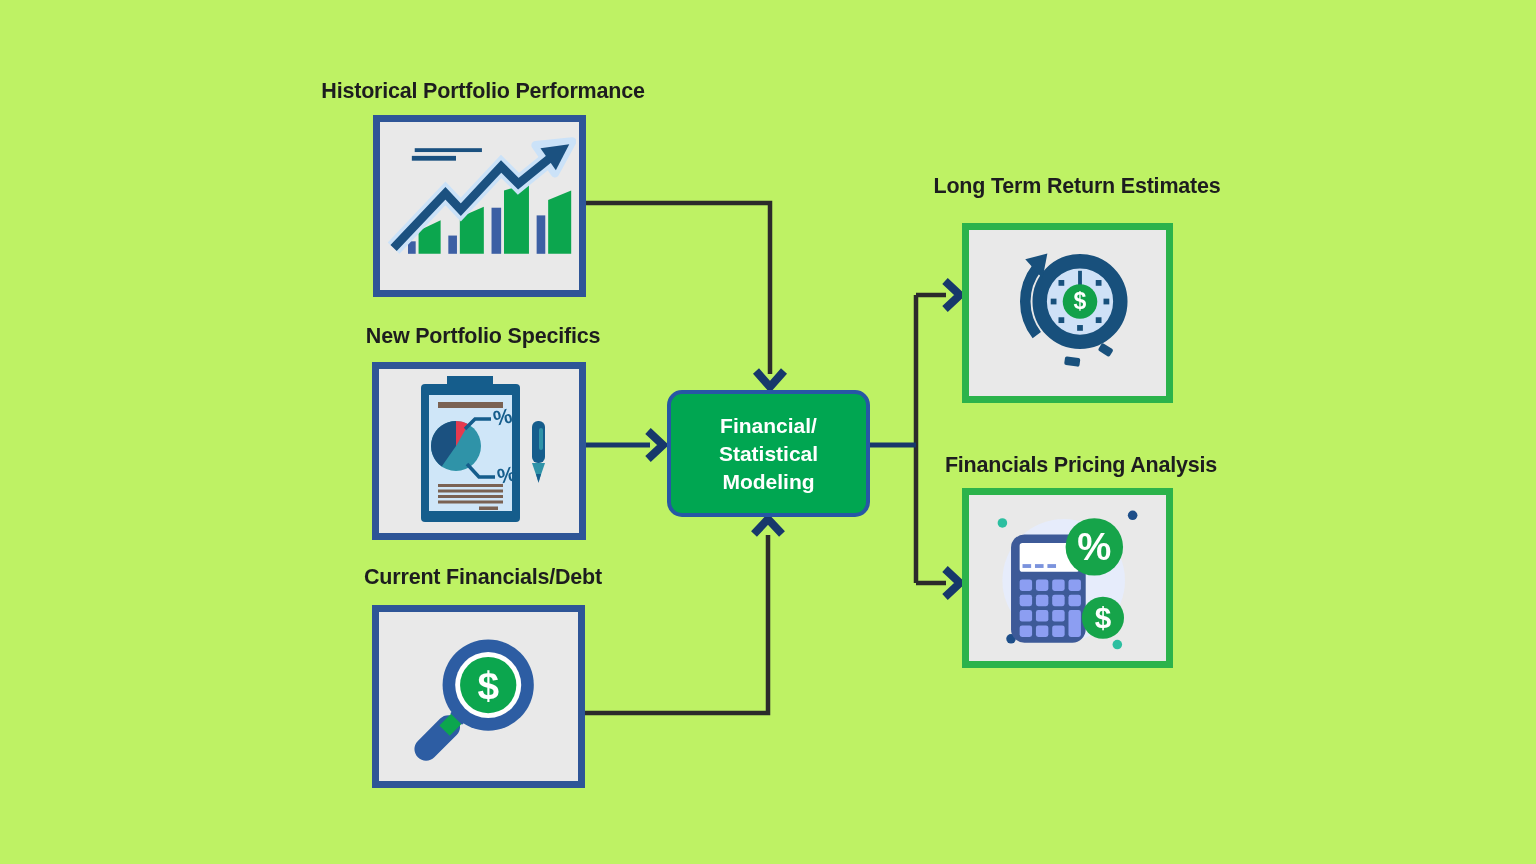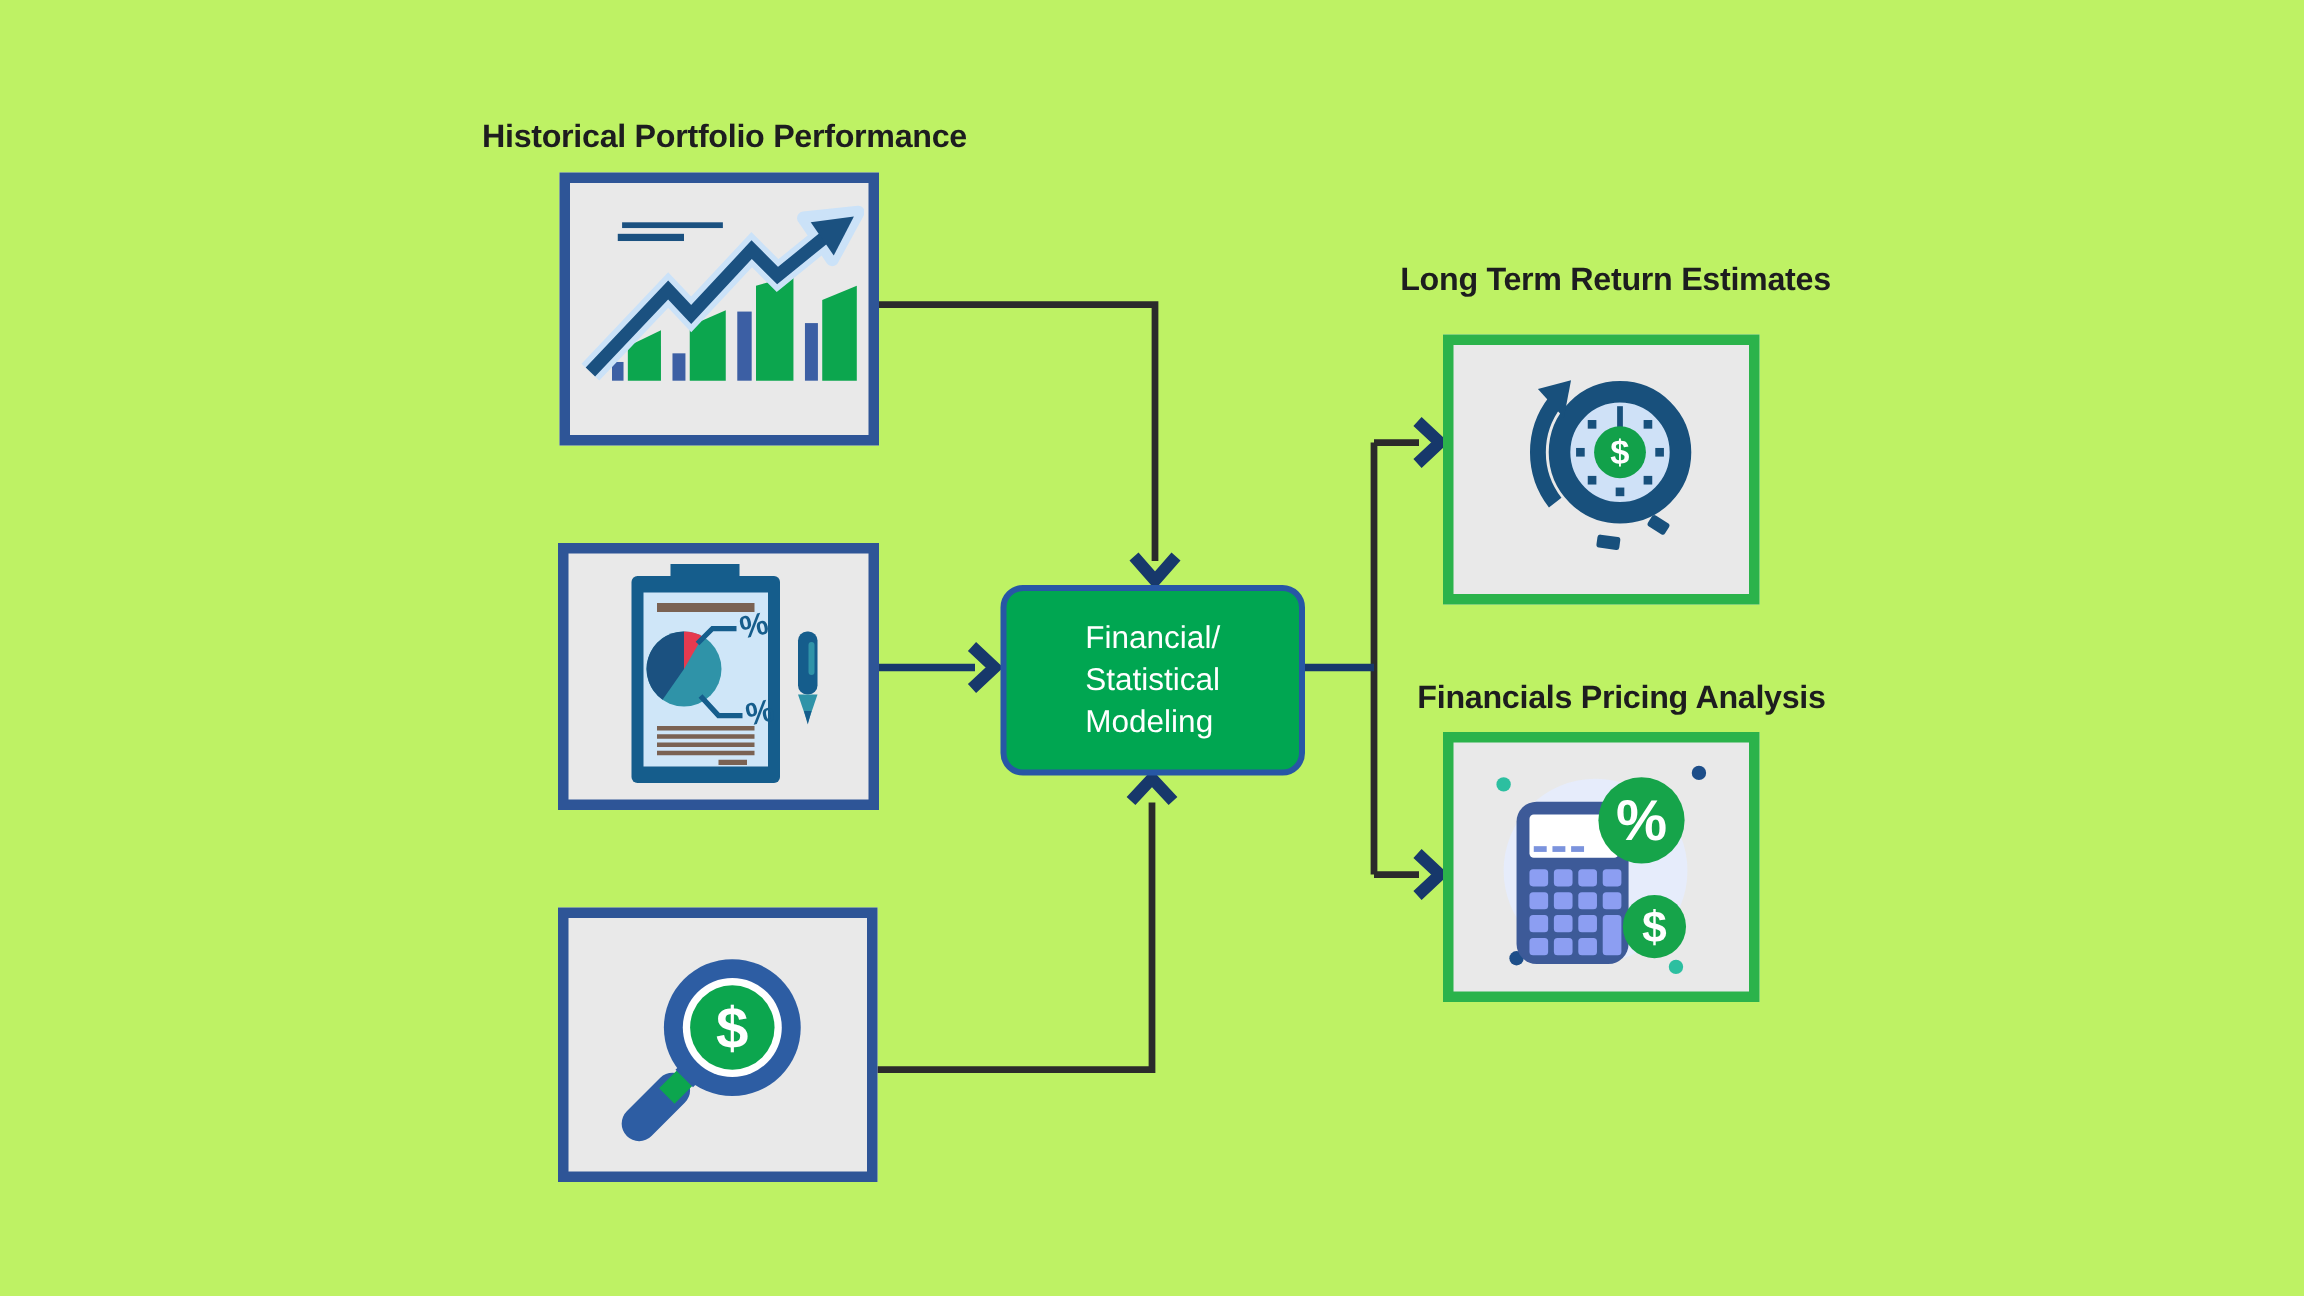--- a/index.html
+++ b/index.html
@@ -15,22 +15,22 @@
     display:flex;align-items:center;justify-content:center;
   }
   .input-node{border:7px solid #2e5597;}
   .output-node{border:7px solid #2bb34b;}
   .process{
     position:absolute;left:667px;top:390px;width:203px;height:127px;box-sizing:border-box;
     background:#00a651;border:4px solid #2757a5;border-radius:15px;
     display:flex;align-items:center;justify-content:center;
   }
   .process-label{
-    color:#ffffff;font-weight:normal;font-size:21px;line-height:28px;
-    white-space:pre-line;text-align:left;
+    color:#ffffff;font-weight:bold;font-size:21px;line-height:28px;
+    white-space:pre-line;text-align:center;
   }
   svg text{font-family:"Liberation Sans", sans-serif;}
 </style>
 </head>
 <body>
 
 <div class="canvas">
 
   <svg class="connectors" viewBox="0 0 1536 864">
     <g stroke="#2b2b2b" stroke-width="4.5" fill="none">
@@ -45,20 +45,22 @@
     <g stroke="#17386b" stroke-width="8" fill="none" stroke-linejoin="miter">
       <path d="M756,371 L770,387 L784,371"></path>
       <path d="M754,534 L768,519 L782,534"></path>
       <path d="M648,431 L663,445 L648,459"></path>
       <path d="M945,281 L960,295 L945,309"></path>
       <path d="M945,569 L960,583 L945,597"></path>
     </g>
   </svg>
 
   <div class="title" style="left:483px;top:79px">Historical Portfolio Performance</div>
+  <div class="title" style="left:483px;top:324px">New Portfolio Specifics</div>
+  <div class="title" style="left:483px;top:565px">Current Financials/Debt</div>
   <div class="title" style="left:1077px;top:174px">Long Term Return Estimates</div>
   <div class="title" style="left:1081px;top:453px">Financials Pricing Analysis</div>
 
   <div class="node input-node" style="left:373px;top:115px;width:213px;height:182px">
     <svg width="192" viewBox="0 0 200 160">
       <g fill="#1b5180">
         <rect x="32" y="20" width="70" height="4"></rect>
         <rect x="29" y="28" width="46" height="5"></rect>
       </g>
       <rect fill="#3c5fa4" x="25" y="117" width="8" height="13"></rect>

